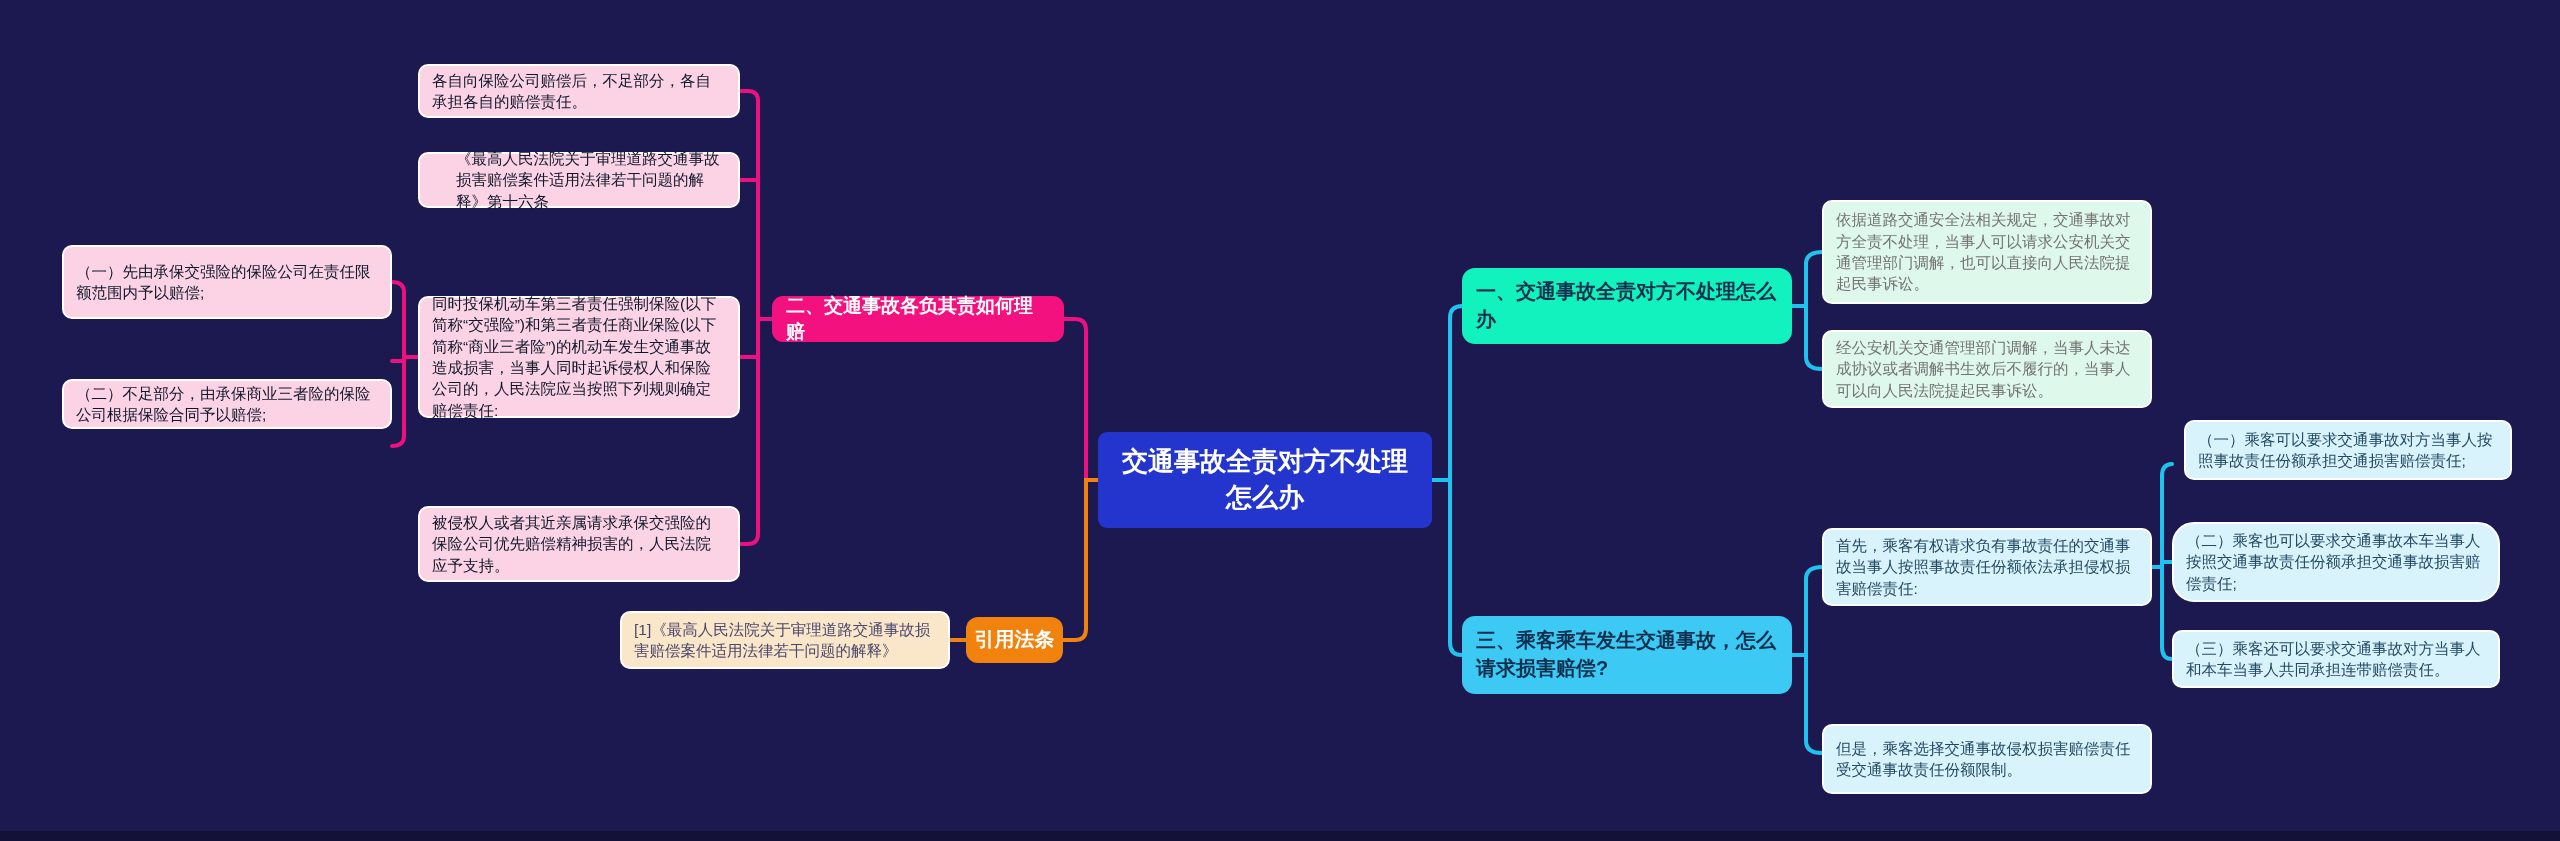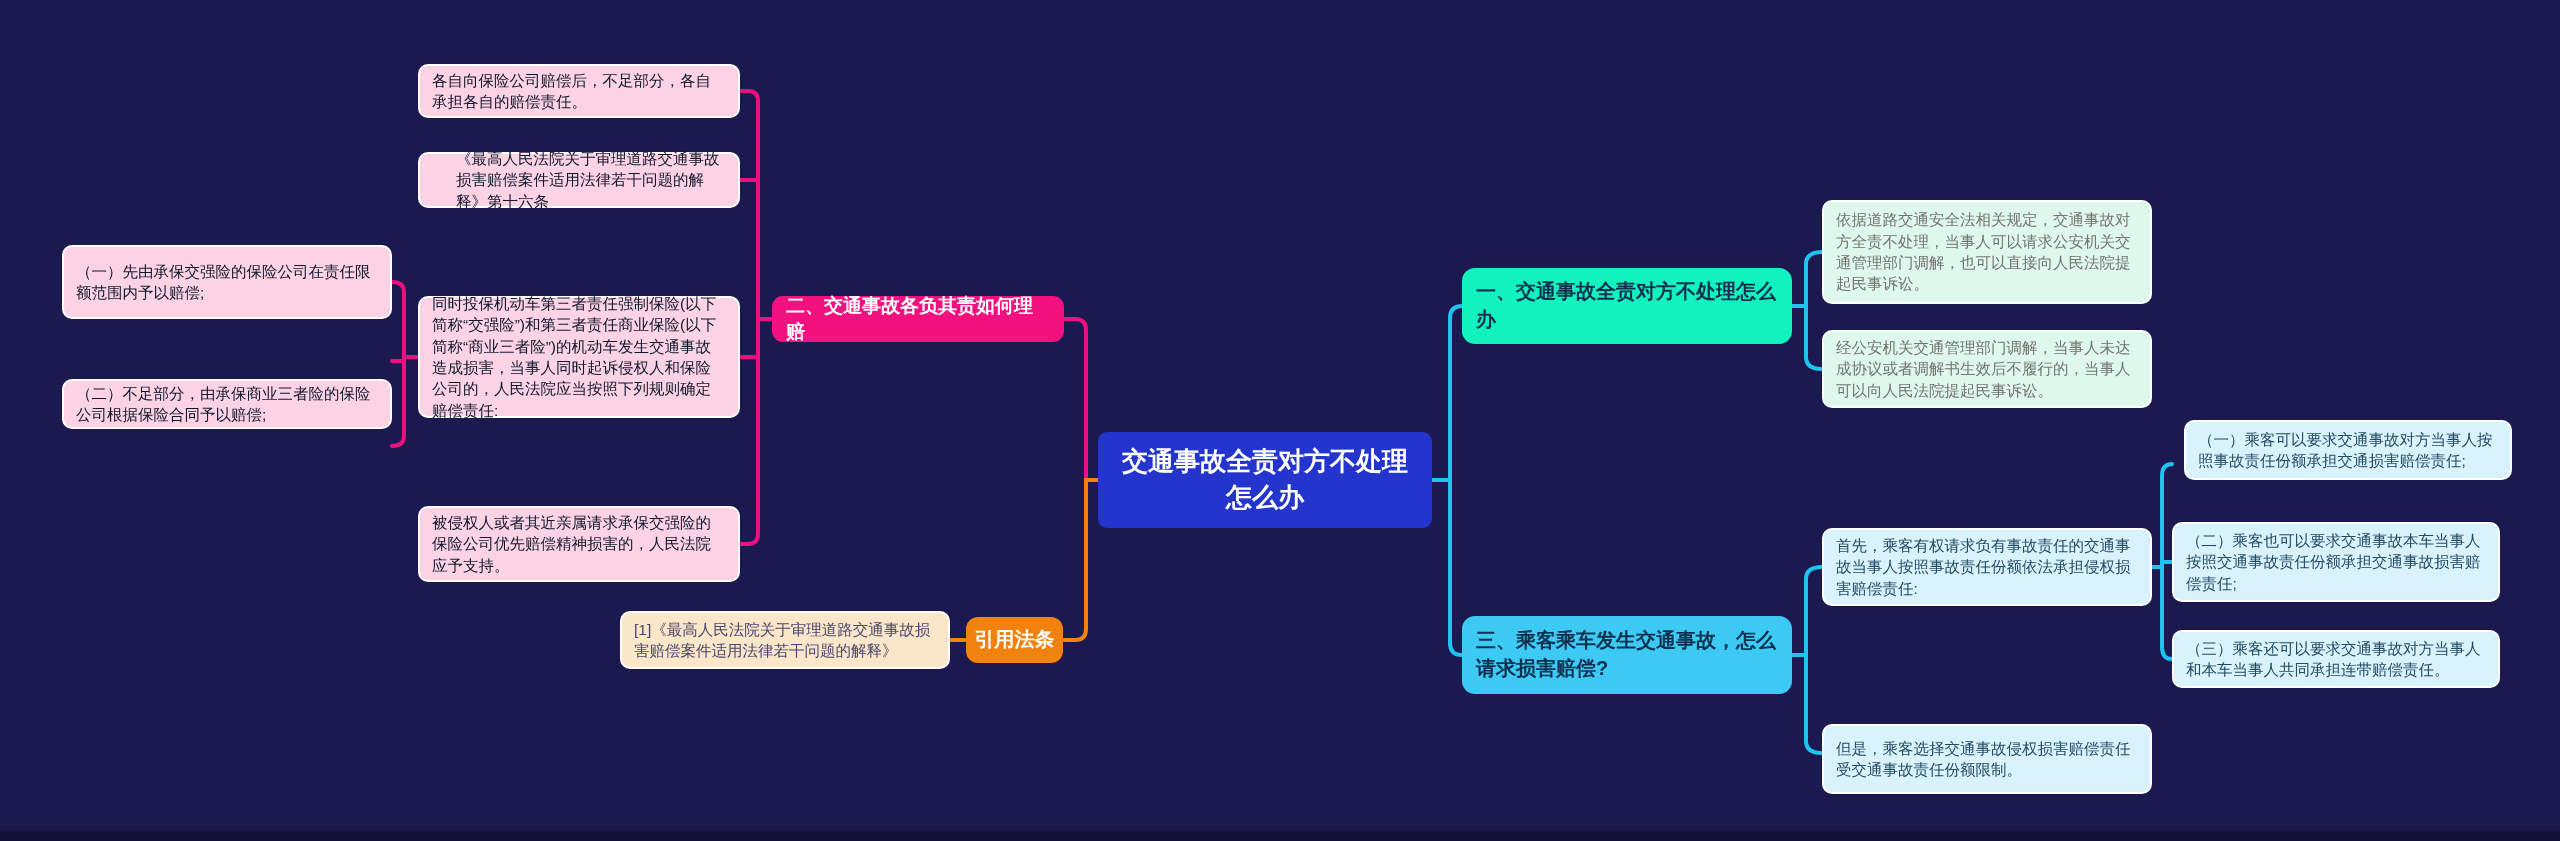--- a/index.html
+++ b/index.html
@@ -59,21 +59,21 @@
   #node-root        {left:1098px;top:432px; width:334px; height:96px;}
   #node-citation    {left:966px; top:617px; width:97px;  height:46px; padding:8px 6px;}
   #node-cite-ref    {left:620px; top:611px; width:330px; height:58px;}
   #node-topic1      {left:1462px;top:268px; width:330px; height:76px;}
   #node-point1      {left:1822px;top:200px; width:330px; height:104px;}
   #node-point2      {left:1822px;top:330px; width:330px; height:78px;}
   #node-topic3      {left:1462px;top:616px; width:330px; height:78px;}
   #node-first       {left:1822px;top:528px; width:330px; height:78px;}
   #node-but         {left:1822px;top:724px; width:330px; height:70px;}
   #node-opt1        {left:2172px;top:420px; width:328px; height:60px;margin-left:12px;}
-  #node-opt2        {left:2172px;top:522px; width:328px; height:80px;}
+  #node-opt2        {left:2172px;top:522px; width:328px; height:80px;border-radius:22px;}
   #node-opt3        {left:2172px;top:630px; width:328px; height:58px;}
   #bottom-strip{position:absolute;left:0;bottom:0;width:2560px;height:10px;background:#141138;}
 </style>
 </head>
 <body>
 
 <div id="canvas">
 
   <svg id="wires" viewBox="0 0 2560 841" fill="none" stroke-linecap="round">
 

